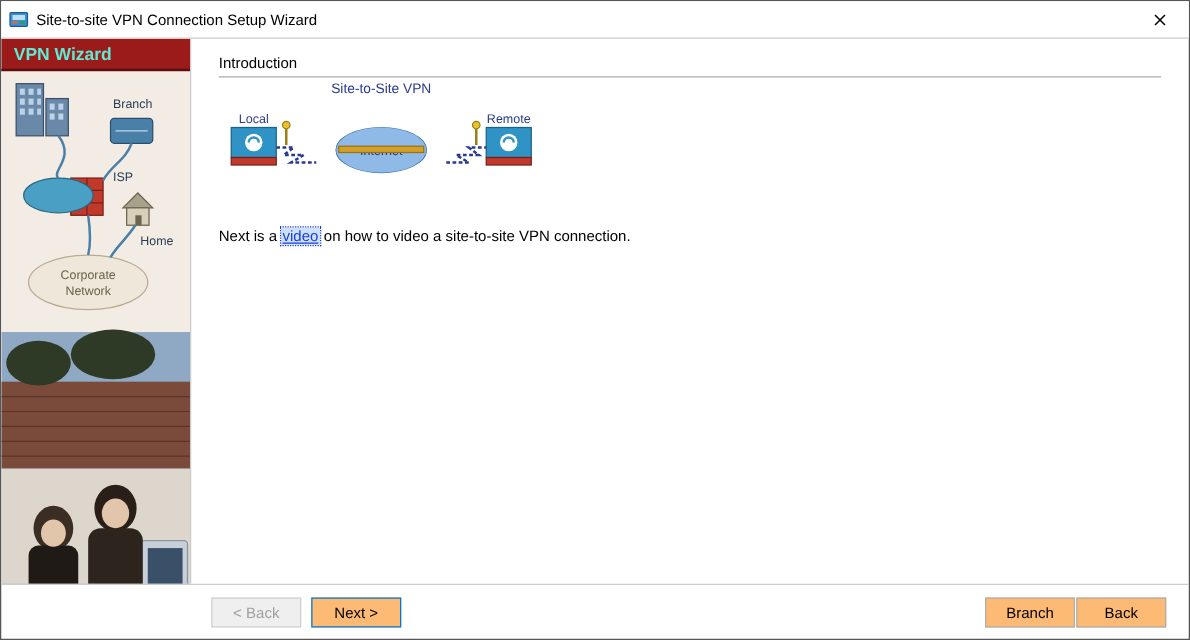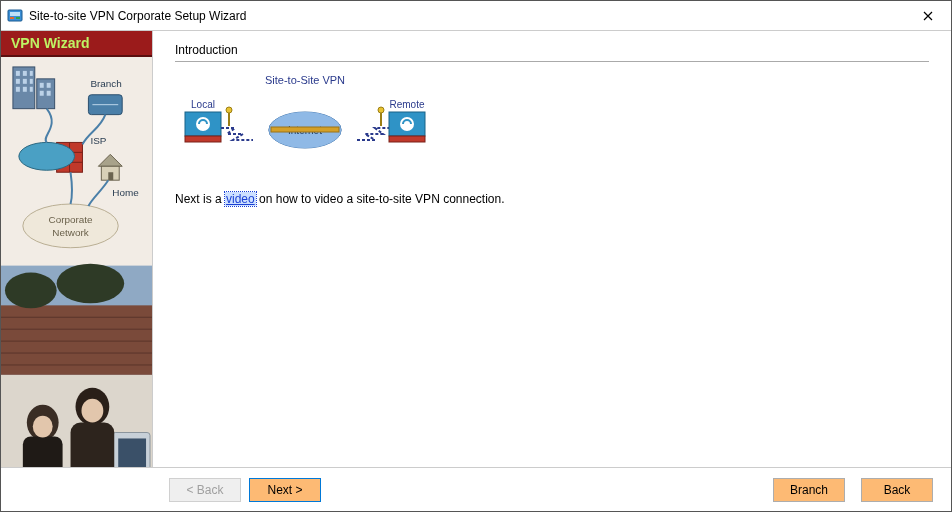--- a/index.html
+++ b/index.html
@@ -48,21 +48,21 @@
 
   .sidebar {
     width: 152px;
     background: linear-gradient(#f6f3f0 0%, #e8e0d8 100%);
     border-right: 1px solid #ccc;
     display: flex;
     flex-direction: column;
   }
   .sidebar-title {
     background: #9b1b1b;
-    color: #bef264;
+    color: #5eead4;
     font-weight: bold;
     font-size: 14px;
     padding: 4px 10px;
     border-bottom: 2px solid #5a0e0e;
   }
   .sidebar-graphic {
     flex: 1;
     position: relative;
     overflow: hidden;
   }
@@ -73,21 +73,20 @@
     padding: 12px 22px 10px 22px;
     display: flex;
     flex-direction: column;
     overflow: hidden;
   }
   .section-heading {
     font-size: 12px;
     color: #000;
     padding-bottom: 4px;
     border-bottom: 1px solid #aaa;
-    margin-bottom: 10px;
   }
   .intro-text {
     font-size: 12px;
     line-height: 1.4;
     color: #000;
     margin-bottom: 18px;
   }
   .diagram {
     display: flex;
     margin-bottom: 30px;
@@ -101,21 +100,21 @@
     padding: 0 1px;
     outline: 1px dotted #1a3fd4;
   }
 
   .footer {
     height: 44px;
     border-top: 1px solid #ccc;
     display: flex;
     align-items: center;
     padding: 0 18px;
-    gap: 16px;
+    gap: 1px;
   }
   .footer .spacer { flex: 1; }
   .footer .nav-group {
     margin-left: 150px;
     display: flex;
     gap: 8px;
   }
   button.win {
     min-width: 72px;
     height: 24px;
@@ -141,21 +140,21 @@
 
   <div class="titlebar">
     <span class="app-icon">
       <svg viewBox="0 0 16 16" width="16" height="16">
         <rect x="1" y="2" width="14" height="11" rx="1" fill="#3b8fd6" stroke="#1a5a92"></rect>
         <rect x="3" y="4" width="10" height="4" fill="#bde0f7"></rect>
         <rect x="3" y="9" width="4" height="2" fill="#e46a2e"></rect>
         <rect x="9" y="9" width="4" height="2" fill="#2fa34a"></rect>
       </svg>
     </span>
-    <span class="title">Site-to-site VPN Corporate Setup Wizard</span>
+    <span class="title">Site-to-site VPN Connection Setup Wizard</span>
     <div class="close">
       <svg width="10" height="10" viewBox="0 0 10 10">
           <path d="M1 1 L9 9 M9 1 L1 9" stroke="#000" stroke-width="1.2"></path>
         </svg>
     </div>
   </div>
 
   <div class="body">
 
     <div class="sidebar">

